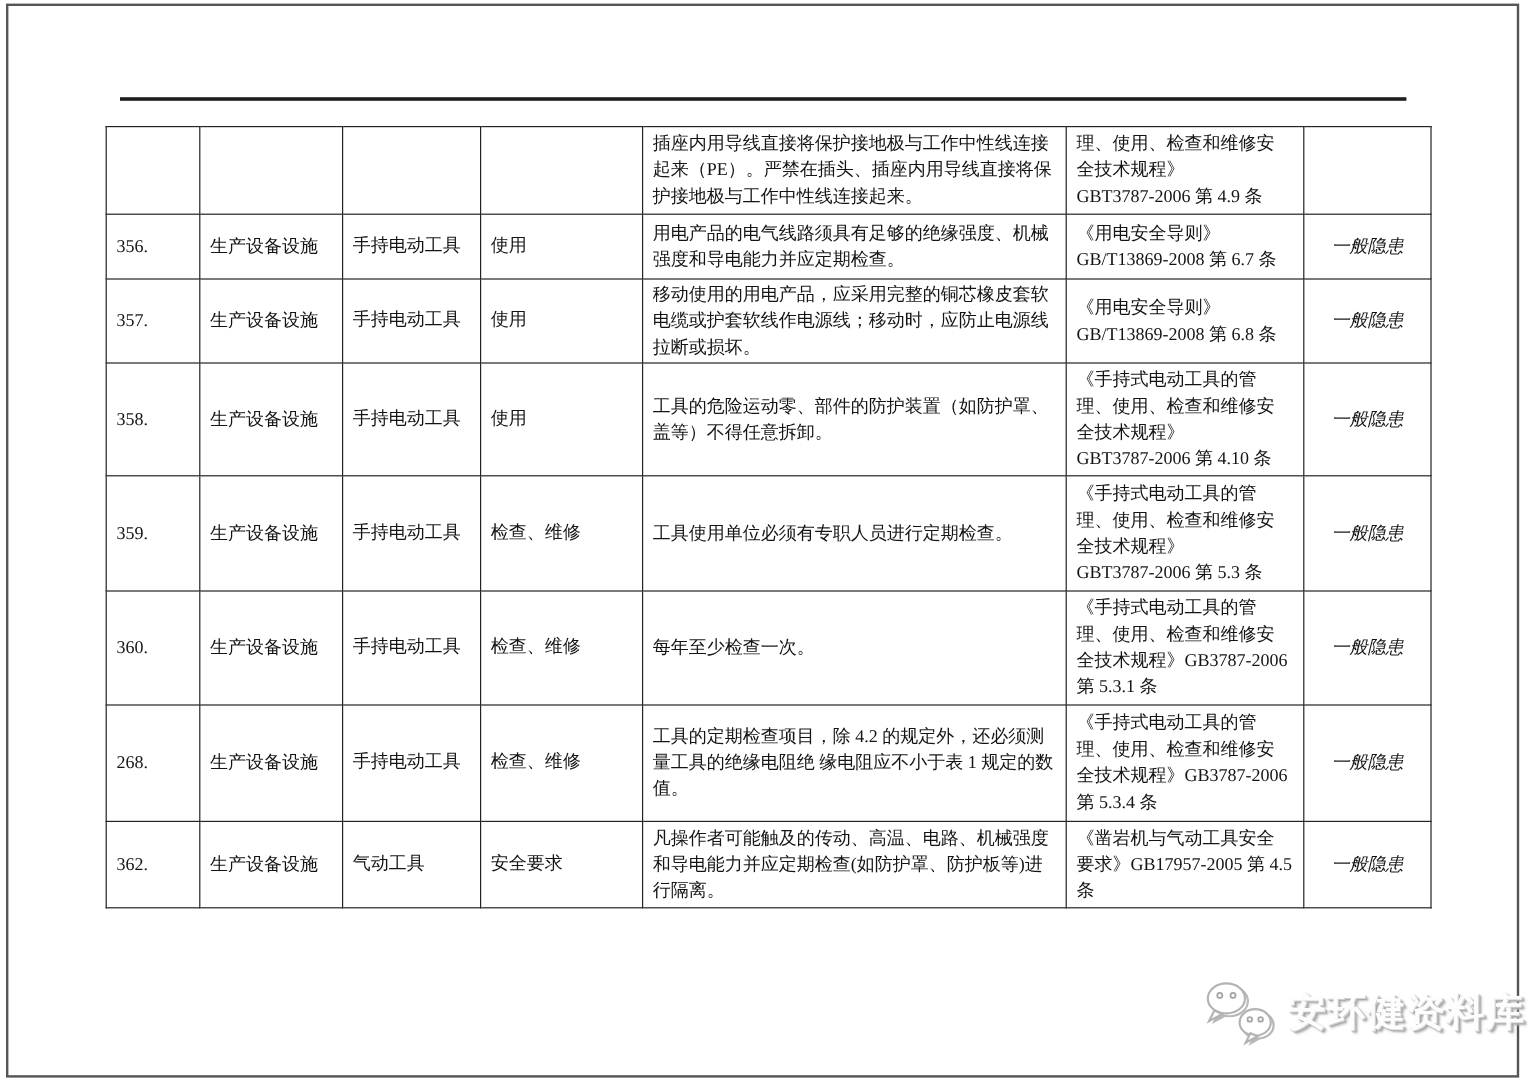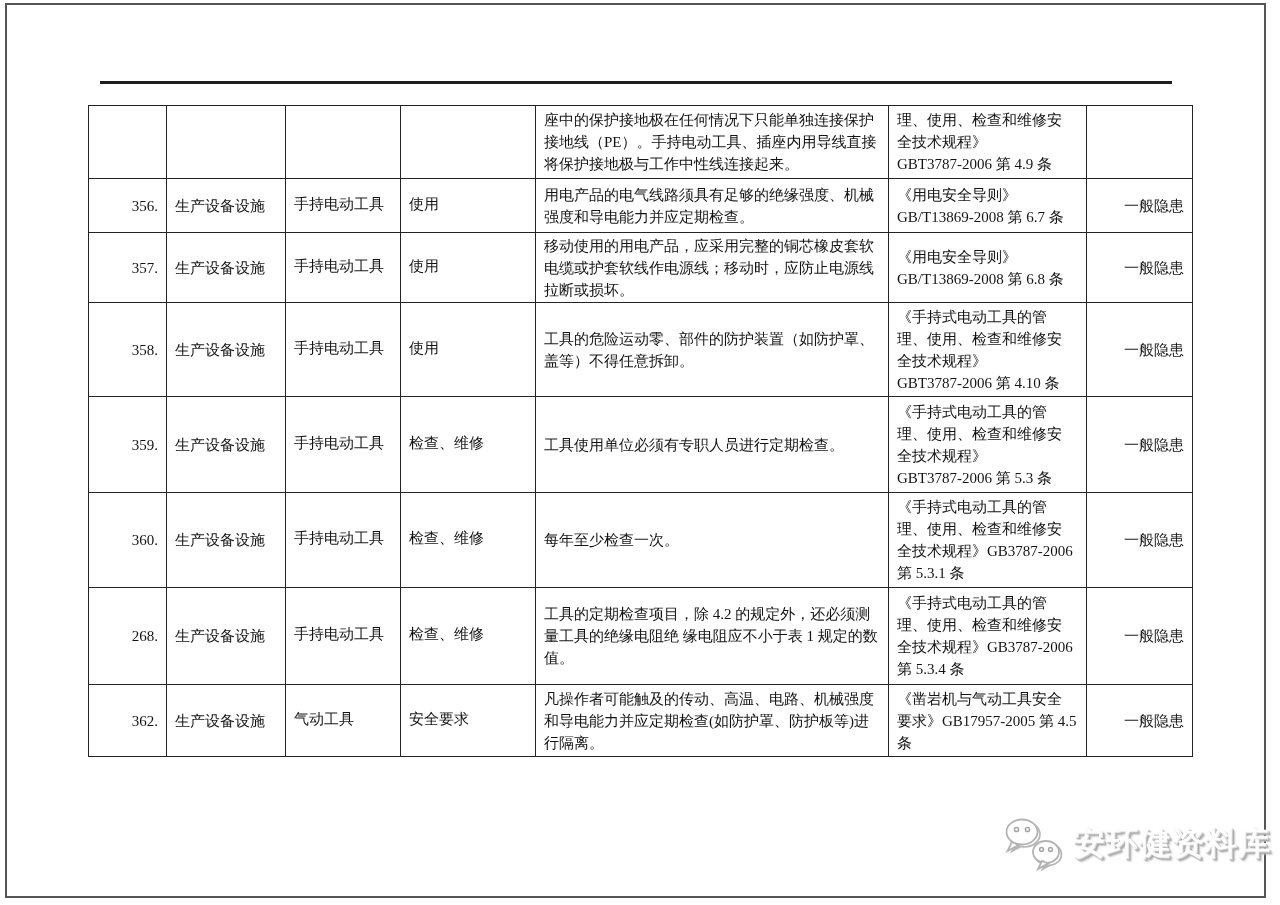--- a/index.html
+++ b/index.html
@@ -17,27 +17,27 @@
   }
   table.checklist{
     position:absolute;left:88px;top:105px;width:1104px;
     border-collapse:collapse;table-layout:fixed;
   }
   table.checklist td{
     border:1px solid #242424;vertical-align:middle;
     font-size:15px;line-height:22px;padding:1px 8px;overflow:hidden;
     word-break:break-all;
   }
-  td.col-no{text-align:right;padding:1px 2px;}
+  td.col-no{text-align:left;padding:1px 2px;}
   td.col-category{padding-left:10px;margin-top:10px;}
   td.col-subcategory{padding-left:9px;font-family:Liberation Mono, monospace;}
   td.col-activity{padding-left:9px;font-family:Liberation Mono, monospace;}
   td.col-description{text-align:left;}
   td.col-reference{white-space:pre;font-size:14px;padding:1px 6px;margin-top:28px;}
-  td.col-hazard{text-align:right;padding:1px 3px;}
+  td.col-hazard{text-align:center;padding:1px 3px;font-style:italic;}
   .watermark{
     position:absolute;left:1002px;top:812px;width:292px;height:64px;
     display:flex;align-items:center;gap:9px;
   }
   .wm-icon{width:62px;height:56px;flex:0 0 auto;display:block;}
   .wm-text{
     font-size:32px;font-weight:bold;letter-spacing:1px;white-space:nowrap;
     font-family:"Liberation Sans","DejaVu Sans",sans-serif;
     color:#fdfdfd;
     text-shadow:1px 1px 0 #d2d2d2, 2px 2px 1px #a6a6a6, 3px 3px 2px #bdbdbd;
@@ -59,21 +59,21 @@
       <col style="width:353px">
       <col style="width:198px">
       <col style="width:106px">
     </colgroup>
     <tbody>
         <tr style="height: 73px;">
           <td class="col-no"></td>
           <td class="col-category"></td>
           <td class="col-subcategory"></td>
           <td class="col-activity"></td>
-          <td class="col-description">座中的保护接地极在任何情况下只能单独连接保护接地线（PE）。手持电动工具、插座内用导线直接将保护接地极与工作中性线连接起来。</td>
+          <td class="col-description">插座内用导线直接将保护接地极与工作中性线连接起来（PE）。严禁在插头、插座内用导线直接将保护接地极与工作中性线连接起来。</td>
           <td class="col-reference">理、使用、检查和维修安
 全技术规程》
 GBT3787-2006 第 4.9 条</td>
           <td class="col-hazard"></td>
         </tr>
         <tr style="height: 54px;">
           <td class="col-no">356.</td>
           <td class="col-category">生产设备设施</td>
           <td class="col-subcategory">手持电动工具</td>
           <td class="col-activity">使用</td>

